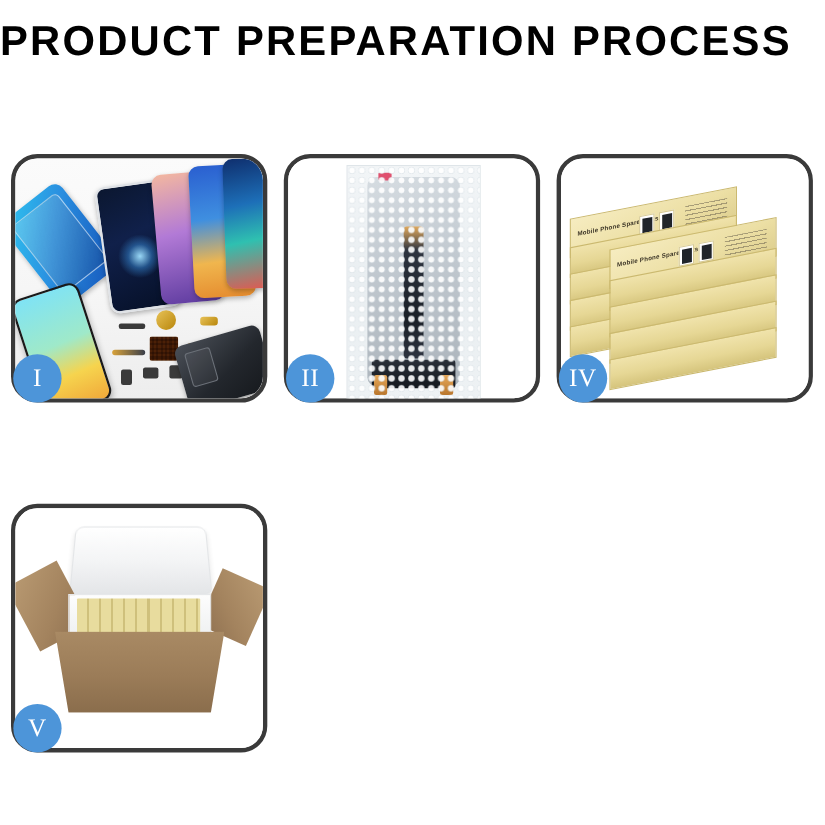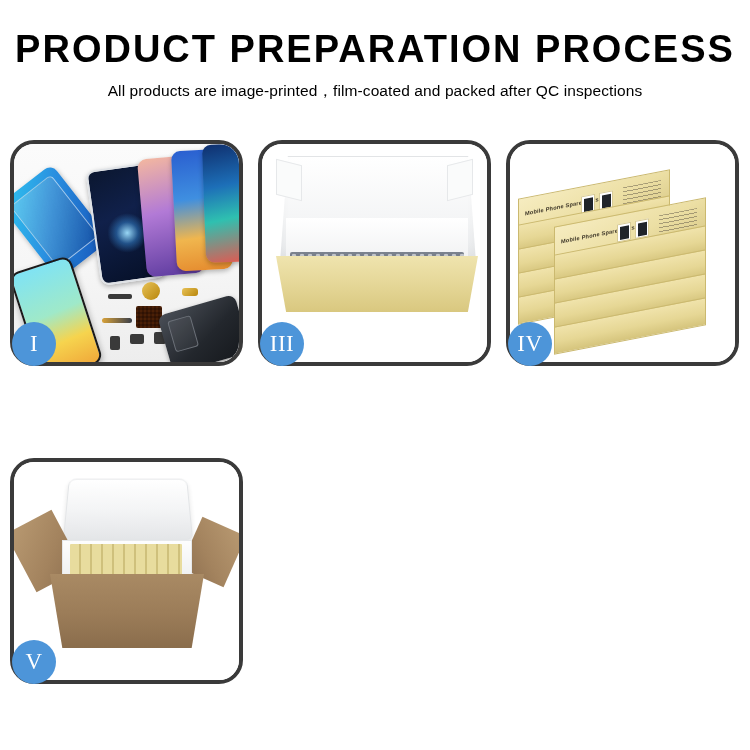--- a/index.html
+++ b/index.html
@@ -5,21 +5,21 @@
   html,body{margin:0;padding:0;}
   body{
     width:750px;height:750px;
     background:#ffffff;
     font-family:"Liberation Sans", sans-serif;
     overflow:hidden;
   }
   .page{position:relative;width:750px;height:750px;}
 
   
-  .header{padding-top:30px;text-align:center;}
+  .header{padding-top:19px;}
   .title{
     font-size:38px;font-weight:700;letter-spacing:2.0px;
     color:#000;line-height:1;white-space:nowrap;
     font-family:"Liberation Sans", sans-serif;
   }
   .subtitle{
     margin-top:13px;font-size:15.5px;color:#000;letter-spacing:.1px;
     white-space:nowrap;font-family:"Liberation Sans", sans-serif;
   }
 
@@ -280,21 +280,20 @@
   .tab6a{position:absolute;left:14px;top:60px;width:16px;height:20px;background:rgba(0,0,0,.10);}
   .tab6b{position:absolute;left:16px;bottom:18px;width:16px;height:16px;background:rgba(0,0,0,.10);}
 </style>
 </head>
 <body>
 
 <div class="page">
 
   <div class="header">
     <div class="title">PRODUCT PREPARATION PROCESS</div>
-    <div class="subtitle">All products are image-printed，film-coated and packed after QC inspections</div>
   </div>
 
   <div class="grid">
 
     <div class="panel">
       <div class="panel-inner p1">
         <div class="fan">
           <div class="ph ph-blue"></div>
           <div class="ph ph-black">
               <div class="burst"></div>
@@ -314,32 +313,33 @@
           <div class="pt" style="left:26px;top:62px;width:10px;height:14px;border-radius:2px;"></div>
           <div class="pt" style="left:46px;top:60px;width:14px;height:10px;border-radius:2px;"></div>
           <div class="pt" style="left:70px;top:58px;width:12px;height:12px;border-radius:2px;"></div>
           <div class="pt gold" style="left:90px;top:58px;width:10px;height:12px;border-radius:2px;"></div>
           <div class="backplate"></div>
         </div>
       </div>
       <div class="badge">I</div>
     </div>
 
-
     <div class="panel">
-      <div class="panel-inner p3">
-        <div class="lid3"></div>
-        <div class="lidflapL"></div>
-        <div class="lidflapR"></div>
-        <div class="foam3"></div>
-        <div class="wrap3"></div>
-        <div class="tray3"></div>
+      <div class="panel-inner p2">
+        <div class="bag">
+          <div class="screen2"></div>
+          <div class="flexcable"></div>
+          <div class="connector"></div>
+          <div class="pinktag"></div>
+          <div class="bubbles"></div>
+        </div>
       </div>
-      <div class="badge">III</div>
+      <div class="badge">II</div>
     </div>
+
 
     <div class="panel">
       <div class="panel-inner p4">
         <div class="stack">
 
           <div class="bx lidtop" style="left:0px;top:26px;">
             <div class="boxlabel">Mobile Phone Spare Parts</div>
             <div class="thumb" style="left:62px;"></div>
             <div class="thumb" style="left:80px;"></div>
             <div class="speclines"></div>

